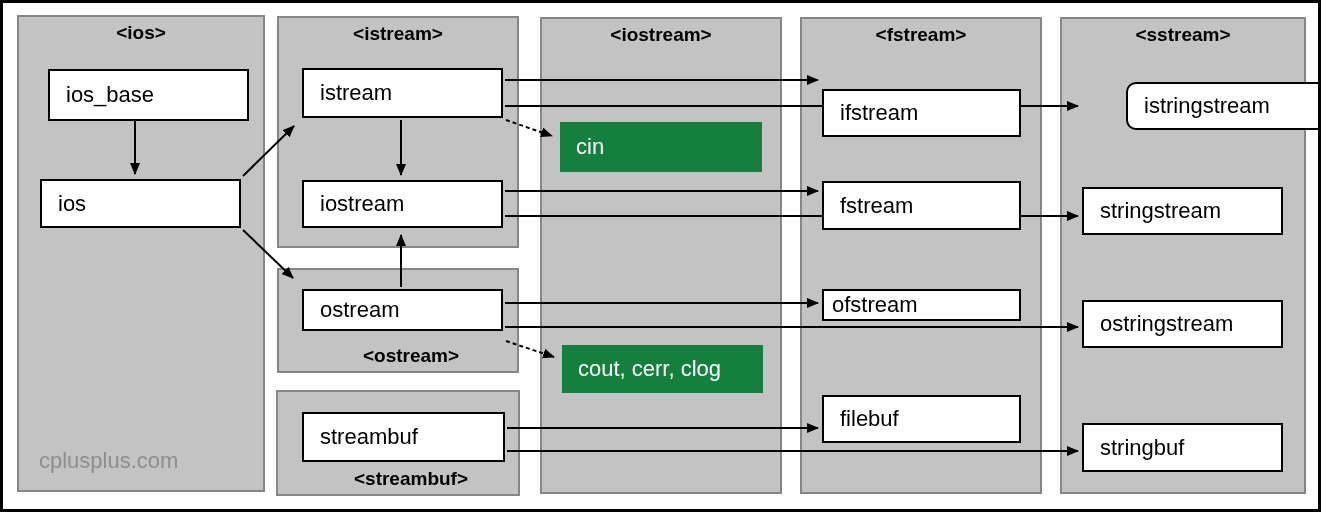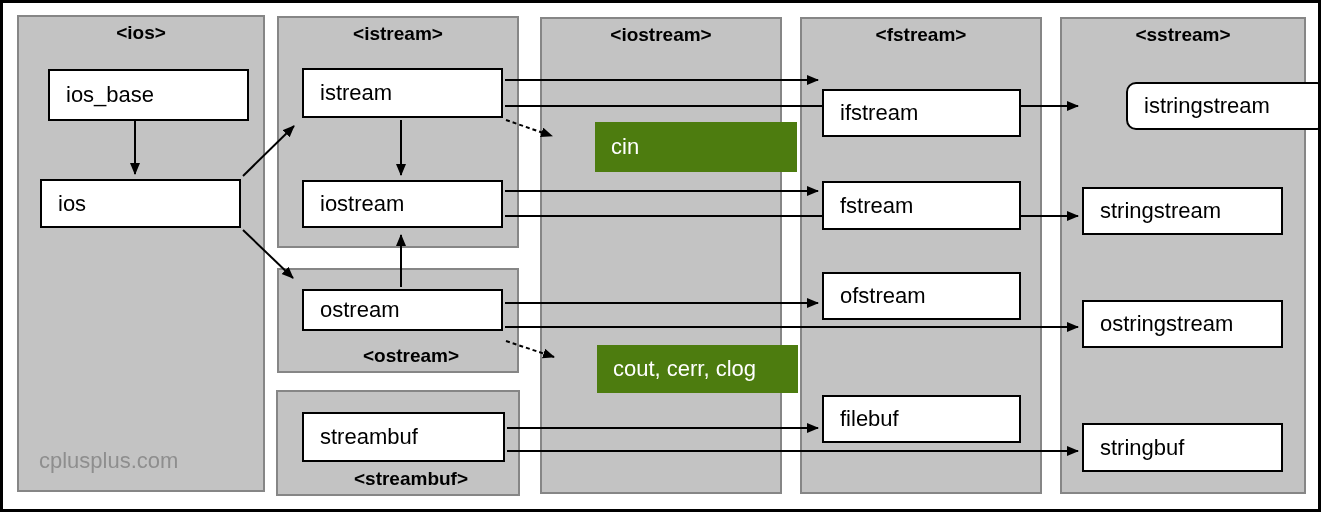--- a/index.html
+++ b/index.html
@@ -35,21 +35,21 @@
     background:#ffffff;
     border:2px solid #000;
     box-sizing:border-box;
     display:flex;align-items:center;
     padding-left:16px;
     font-size:22px;color:#000;
     z-index:3;
     cursor:pointer;
   }
   .node.special{
-    background:#4d7c0f;color:#ffffff;border:none;margin-left:35px;
+    background:#15803d;color:#ffffff;border:none;
   }
   .watermark{
     position:absolute;
     left:20px;bottom:16px;
     font-size:22px;
     color:#8e8e8e;
     z-index:2;
     letter-spacing:0px;
   }
   svg.arrows{
@@ -123,21 +123,21 @@
   <div class="node" style="left:302px;top:68px;width:201px;height:50px;">istream</div>
   <div class="node" style="left:302px;top:180px;width:201px;height:48px;">iostream</div>
   <div class="node" style="left:302px;top:289px;width:201px;height:42px;">ostream</div>
   <div class="node" style="left:302px;top:412px;width:203px;height:50px;">streambuf</div>
 
   <div class="node special" style="left:560px;top:122px;width:202px;height:50px;">cin</div>
   <div class="node special" style="left:562px;top:345px;width:201px;height:48px;">cout, cerr, clog</div>
 
   <div class="node" style="left:822px;top:50px;width:199px;height:48px;margin-top:39px;">ifstream</div>
   <div class="node" style="left:822px;top:161px;width:199px;height:49px;margin-top:20px;">fstream</div>
-  <div class="node" style="left:822px;top:272px;width:199px;height:48px;">ofstream</div>
+  <div class="node" style="left:822px;top:289px;width:199px;height:32px;padding-left:8px;">ofstream</div>
   <div class="node" style="left:822px;top:395px;width:199px;height:48px;">filebuf</div>
 
   <div class="node" style="left:1126px;top:82px;width:201px;height:48px;border-radius:10px;">istringstream</div>
   <div class="node" style="left:1082px;top:187px;width:201px;height:48px;">stringstream</div>
   <div class="node" style="left:1082px;top:300px;width:201px;height:48px;">ostringstream</div>
   <div class="node" style="left:1082px;top:423px;width:201px;height:49px;">stringbuf</div>
 
   <div class="frame"></div>
 </div>
 

